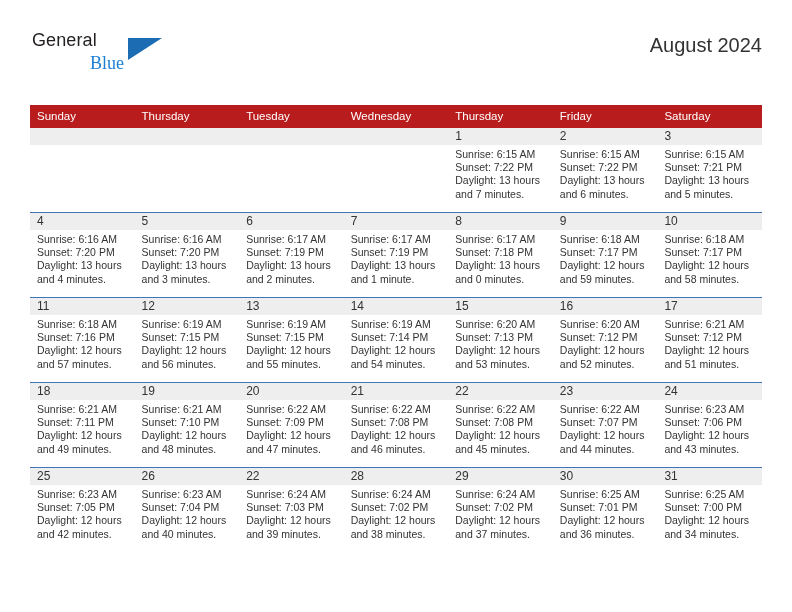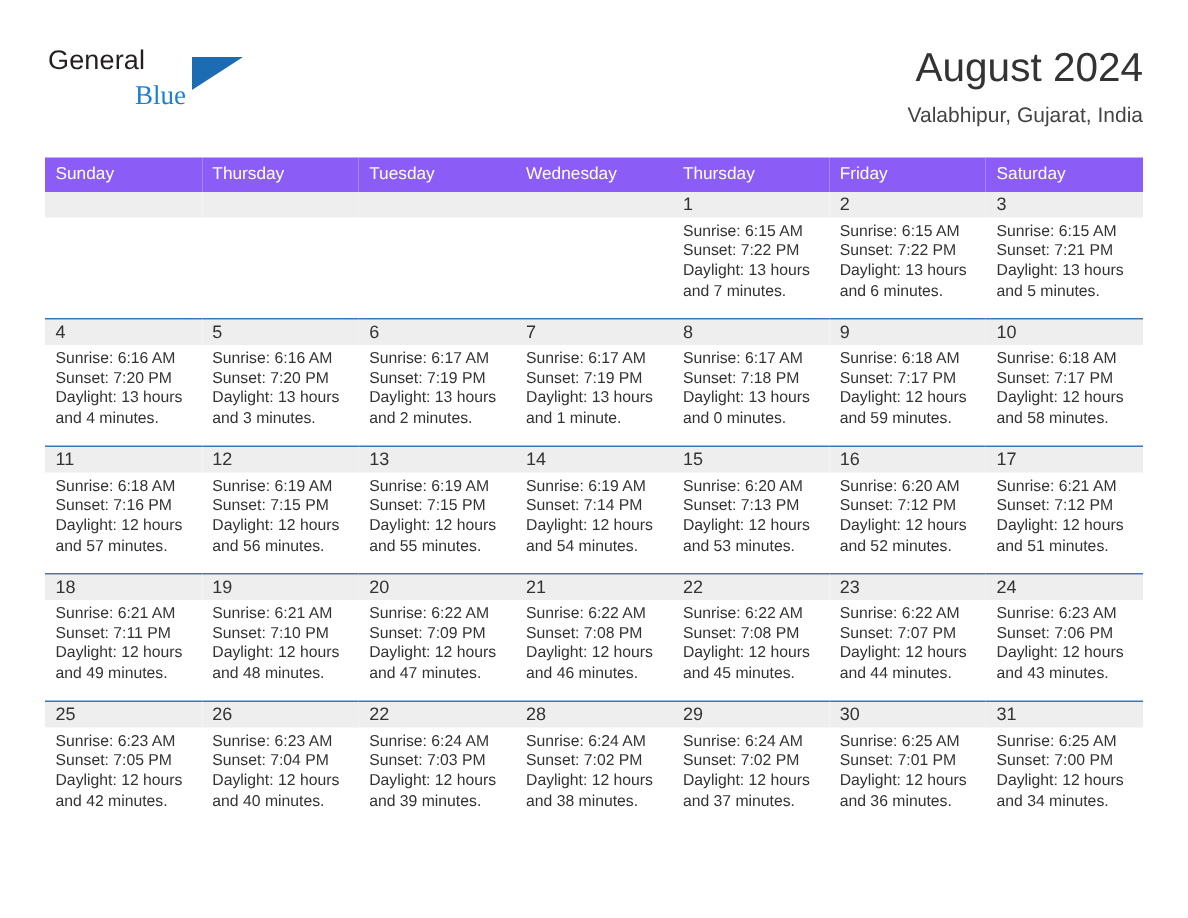--- a/index.html
+++ b/index.html
@@ -64,21 +64,21 @@
     font-family: Liberation Serif, serif;
   }
 
   .title-block {
     position: absolute;
     right: 0;
     top: 0;
     text-align: right;
   }
   .cal-title {
-    font-size: 27px;
+    font-size: 20px;
     color: #333333;
     line-height: 34px;
     white-space: nowrap;
   }
   .cal-subtitle {
     font-size: 14px;
     color: #444444;
     line-height: 20px;
     margin-top: 4px;
     white-space: nowrap;
@@ -87,21 +87,21 @@
   
   .calendar {
     position: absolute;
     left: 30px;
     top: 105px;
     width: 732px;
     border-collapse: collapse;
     table-layout: fixed;
   }
   .calendar th {
-    background: #8b5cf6;
+    background: #b91c1c;
     color: #ffffff;
     font-weight: normal;
     font-size: 11.5px;
     text-align: left;
     padding: 5px 0 5px 7px;
     height: 12px;
     line-height: 13px;
     border: none;
   }
   .calendar td {
@@ -150,21 +150,20 @@
   <div class="top-bar">
 
     <div class="logo">
       <span class="logo-general">General</span>
       <span class="logo-tri"></span>
       <span class="logo-blue">Blue</span>
     </div>
 
     <div class="title-block">
       <div class="cal-title">August 2024</div>
-      <div class="cal-subtitle">Valabhipur, Gujarat, India</div>
     </div>
 
   </div>
 
   <table class="calendar">
     <thead>
       <tr id="weekday-row">
           <th>Sunday</th>
           <th>Thursday</th>
           <th>Tuesday</th>

